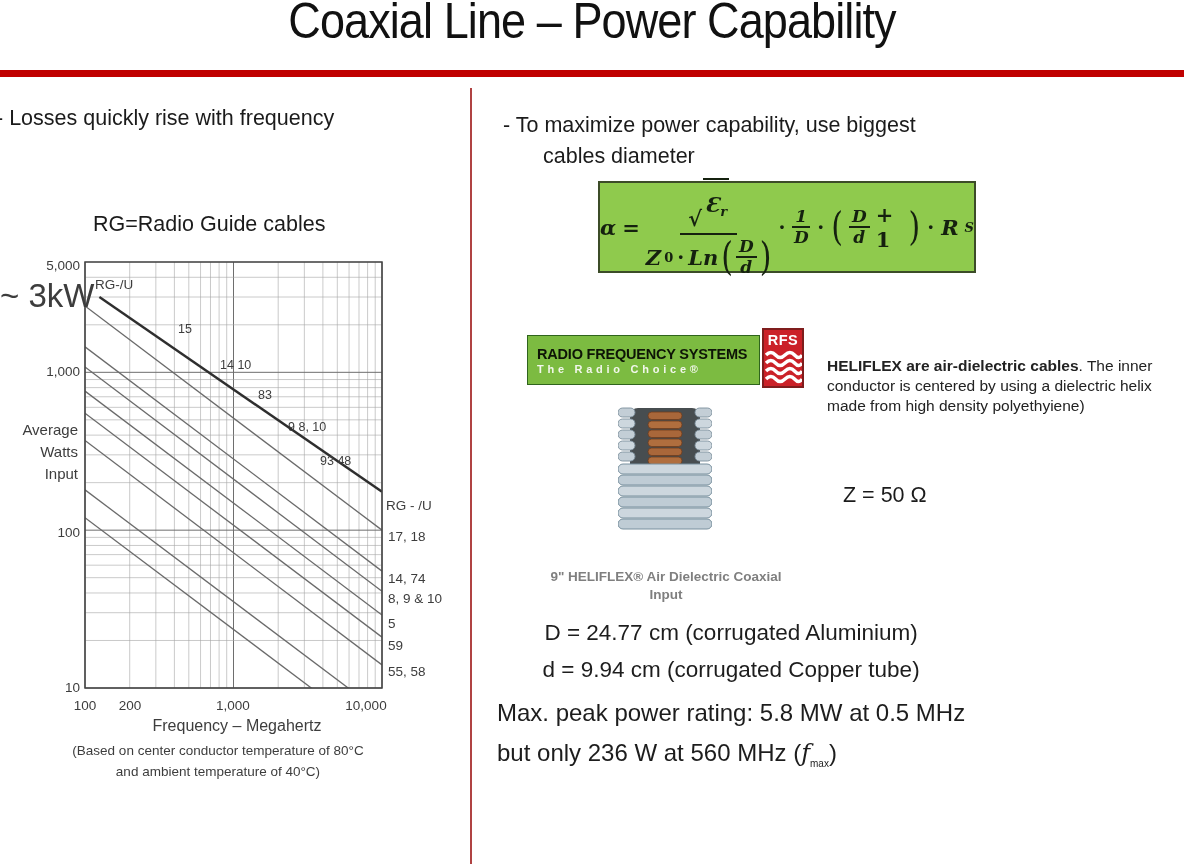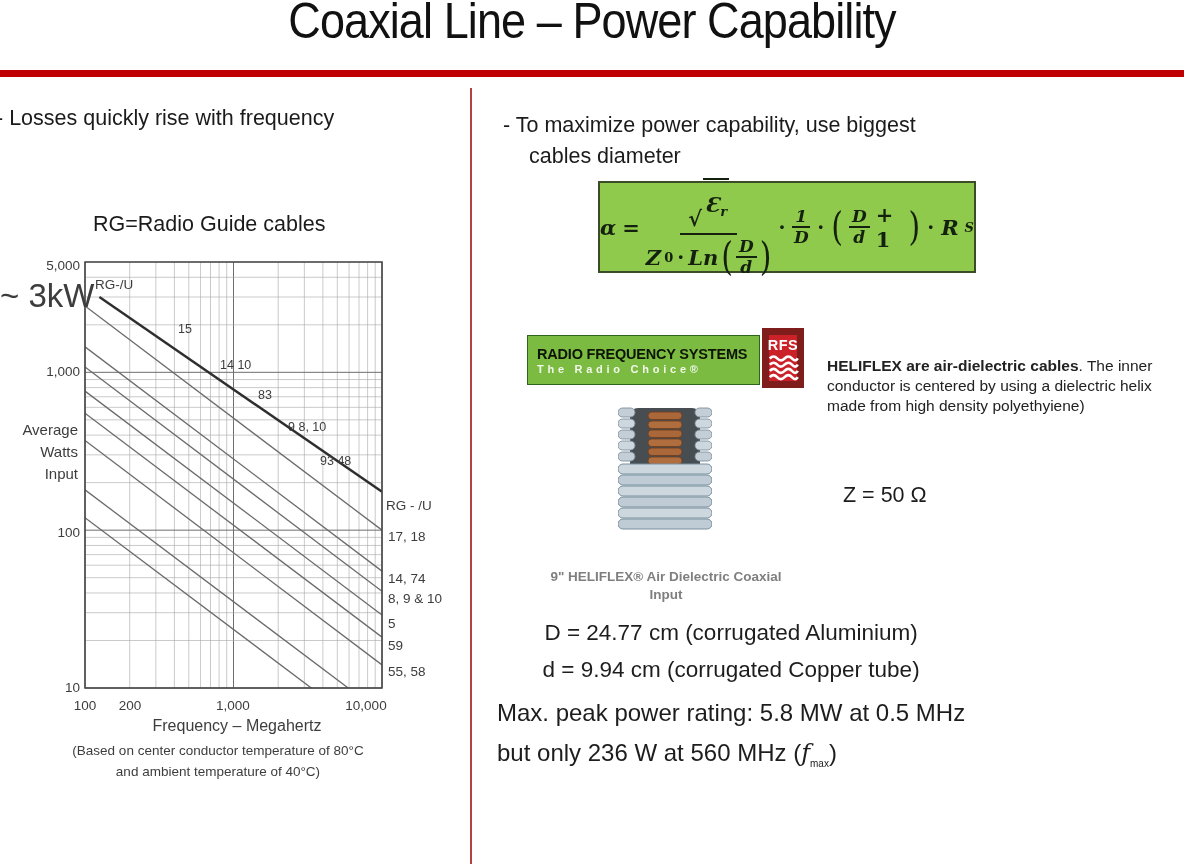--- a/index.html
+++ b/index.html
@@ -24,21 +24,21 @@
   .t-3kw{font-size:33px;fill:#1a1a1a;font-weight:500;}
   .t-inline{font-size:12.5px;fill:#4a4a4a;}
   .t-right{font-size:13.5px;fill:#3a3a3a;}
   .plot-border{fill:none;stroke:#444;stroke-width:1.5;}
   .gminor{stroke:#a6a6a6;stroke-width:.6;}
   .gmajor{stroke:#6e6e6e;stroke-width:1;}
   .sline{stroke:#6a6a6a;stroke-width:1.3;fill:none;}
   .sline.bold{stroke:#2e2e2e;stroke-width:2.4;}
   
   .bullet-right{position:absolute;left:503px;top:110px;font-size:21.5px;line-height:31px;color:#1b1b1b;}
-  .bullet-right .l2{margin-left:26px;}
+  .bullet-right .l2{margin-left:40px;}
   .formula{position:absolute;left:598px;top:181px;width:378px;height:92px;
            background:#8fca4d;border:2.5px solid #3c4c28;box-sizing:border-box;
            display:flex;align-items:center;justify-content:center;gap:6px;
            font-family:"DejaVu Serif",serif;color:#15210f;}
   .m{font-weight:700;font-size:21px;}
   .it{font-style:italic;}
   .formula sub{font-size:13px;font-weight:700;}
   .dot{font-size:20px;padding:0 1px;}
   .frac{display:inline-flex;flex-direction:column;align-items:center;}
   .frac .num{display:flex;align-items:flex-end;padding:0 8px 2px 8px;border-bottom:2.5px solid #15210f;}
@@ -47,21 +47,21 @@
   .vfrac{display:inline-flex;flex-direction:column;align-items:center;line-height:1;}
   .vfrac .vnum{font-weight:700;font-style:italic;font-size:17px;border-bottom:2px solid #15210f;padding:0 3px 1px;}
   .vfrac .vden{font-weight:700;font-style:italic;font-size:17px;padding-top:1px;}
   .paren{display:inline-block;font-size:30px;font-weight:400;transform:scaleY(1.3);line-height:1;}
   
   .rfs-logo{position:absolute;left:527px;top:328px;display:flex;align-items:flex-start;}
   .rfs-green{margin-top:7px;width:233px;height:50px;background:#7cbb41;border:1.5px solid #2f641d;
              box-sizing:border-box;display:flex;flex-direction:column;justify-content:center;padding-left:9px;}
   .rfs-line1{font-size:14.5px;font-weight:700;color:#0d1406;letter-spacing:-.2px;}
   .rfs-line2{font-size:11px;font-weight:700;color:#f2f7ec;letter-spacing:.34em;margin-top:1px;}
-  .rfs-red{width:42px;height:60px;background:#cb2128;border:7px solid #7f1d1d;box-sizing:border-box;
+  .rfs-red{width:42px;height:60px;background:#cb2128;border:2px solid #7f1d1d;box-sizing:border-box;
            margin-left:2px;display:flex;flex-direction:column;align-items:center;}
   .rfs-badge-text{color:#fff;font-weight:700;font-size:14.5px;letter-spacing:.5px;margin-top:2px;}
   
   .heliflex{position:absolute;left:827px;top:356px;width:327px;font-size:15.5px;line-height:20px;color:#222;}
   .heliflex b{font-weight:700;}
   .impedance{position:absolute;left:843px;top:483px;font-size:21.5px;color:#1b1b1b;}
   
   .cable-svg{position:absolute;left:618px;top:404px;}
   .cable-caption{position:absolute;left:532px;top:568px;width:268px;text-align:center;
                  font-size:13.5px;font-weight:700;color:#7f7f7f;line-height:18px;}

